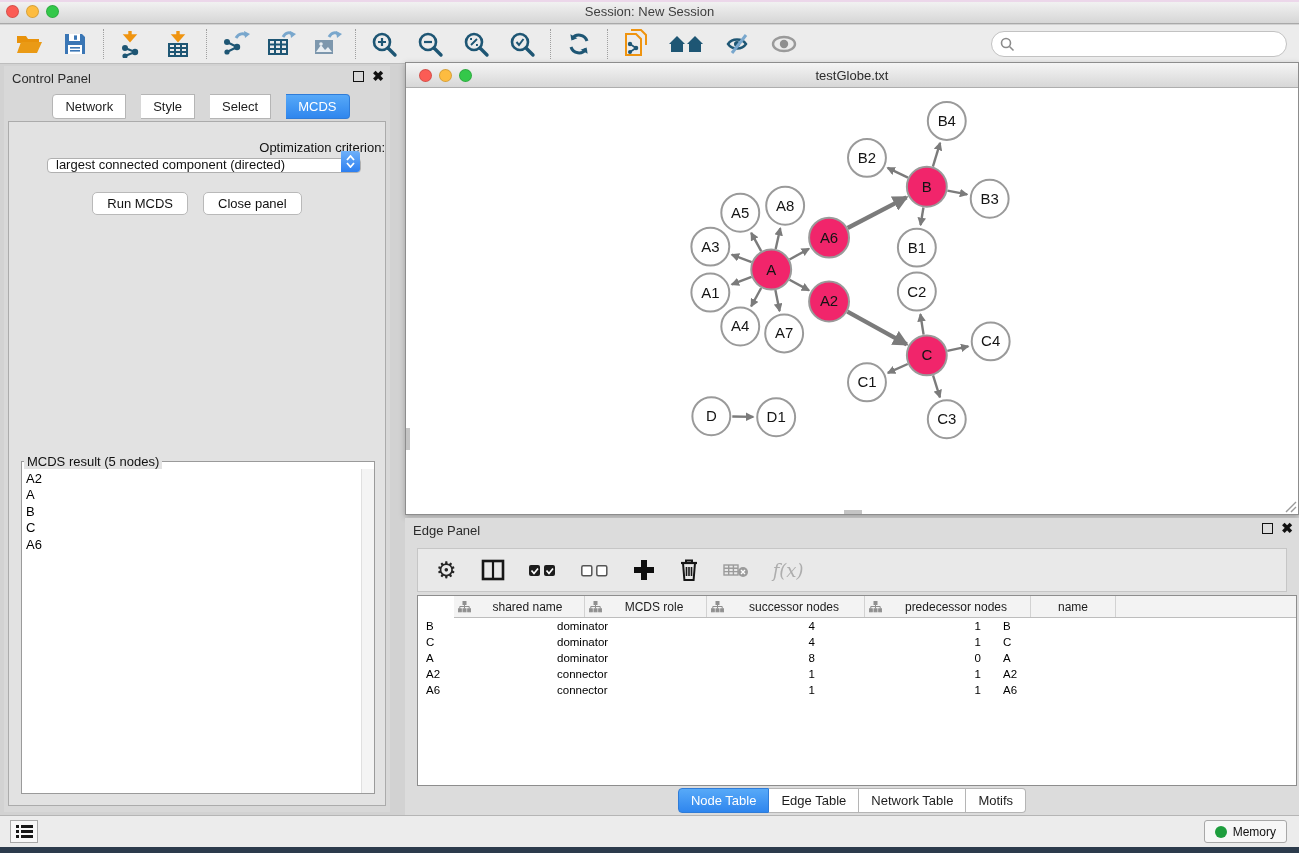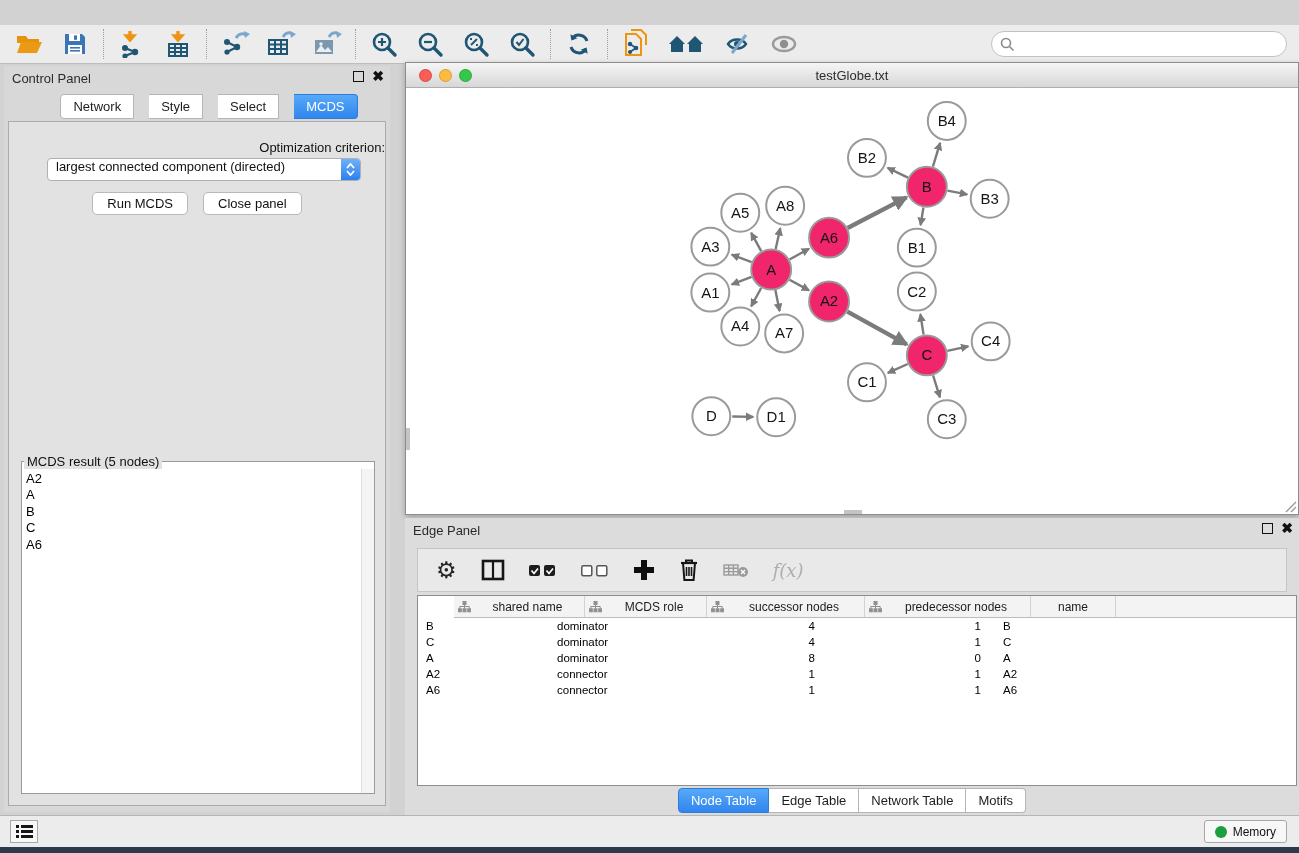--- a/index.html
+++ b/index.html
@@ -26,31 +26,31 @@
   .search-wrap input { border:none; outline:none; flex:1; font-size:13px; background:transparent; margin-left:5px; }
 
   
   .panel-header { position:relative; height:24px; font-size:13px; color:#2b2b2b; padding:5px 0 0 8px; }
   .ph-icons { position:absolute; right:6px; top:5px; display:flex; gap:8px; align-items:center; }
   .float-box { width:11px; height:11px; border:1.5px solid #111; }
   .close-x { font-size:14px; font-weight:bold; color:#111; line-height:11px; }
 
   
   .control-panel { position:absolute; left:4px; top:66px; width:386px; height:746px; background:#d8d8d8; }
-  .cp-tabs { position:absolute; left:12px; top:28px; width:100%; display:flex; justify-content:center;gap:15px; }
+  .cp-tabs { position:absolute; left:4px; top:28px; width:100%; display:flex; justify-content:center;gap:15px; }
   .tab { font-size:13px; padding:4px 12px; background:#fff; border:1px solid #b5b5b5; border-left:none;
     color:#1d1d1d; cursor:pointer; }
   .tab:first-child { border-left:1px solid #b5b5b5; border-radius:4px 0 0 4px; }
   .tab:last-child { border-radius:0 4px 4px 0; }
   .tab.active { background:linear-gradient(#57a9f8,#2f86ee); color:#fff; border-color:#2f7cd8; }
   .cp-content { position:absolute; left:4px; top:55px; width:378px; height:685px;
     background:#e2e2e2; border:1px solid #ababab; }
   .opt-label { text-align:right; font-size:13px; color:#111; margin-top:18px; }
-  .dropdown { position:absolute; left:38px; top:36px; width:314px; height:23px; background:#fff;
-    border:1px solid #b0b0b0; border-radius:4px; display:flex; align-items:flex-start; cursor:pointer; }
+  .dropdown { position:absolute; left:38px; top:36px; width:314px; height:15px; background:#fff;
+    border:1px solid #b0b0b0; border-radius:4px; display:flex; align-items:flex-end; cursor:pointer; }
   .dropdown .dd-text { flex:1; font-size:13px; color:#111; padding-left:8px; white-space:nowrap; overflow:hidden; }
   .dd-stepper { width:19px; height:21px; background:linear-gradient(#6fb1f9,#2d7ff0); border-radius:0 3px 3px 0;
     display:flex; flex-direction:column; align-items:center; justify-content:center; gap:1px; }
   .btn-row { position:absolute; left:0; top:70px; width:100%; display:flex; justify-content:center; gap:15px; }
   .btn { background:#fff; border:1px solid #b9b9b9; border-radius:5px; font-size:13px; color:#111;
     padding:3px 14px; height:23px; cursor:pointer; font-family:"Liberation Sans",sans-serif; }
   .result-box { position:absolute; left:12px; top:332px; width:354px; height:340px; background:#fff;
     border:1px solid #9a9a9a; }
   .result-box legend { font-size:13px; color:#111; padding:0 3px; margin-left:2px; background:#e2e2e2; }
   .result-list { position:absolute; left:0; top:2px; right:13px; bottom:0; font-size:13px; color:#000; }
@@ -93,20 +93,28 @@
   .memory-btn { position:absolute; right:12px; top:4px; height:23px; background:#f7f7f7; border:1px solid #a8a8a8;
     border-radius:3px; display:flex; align-items:center; gap:6px; padding:0 10px; font-size:12px; color:#111; cursor:pointer; }
   .mem-dot { width:12px; height:12px; border-radius:50%; background:#1e9e3e; }
   .desktop-strip { position:absolute; left:0; top:847px; width:100%; height:6px; background:#2c3b4c; }
 </style>
 </head>
 <body>
 
 <div class="app">
 
+  <div class="titlebar">
+    <div class="tl-dots">
+      <div class="dot red"></div>
+      <div class="dot yellow"></div>
+      <div class="dot green"></div>
+    </div>
+    <div class="title-text">Session: New Session</div>
+  </div>
 
   <div class="toolbar">
     <div class="tb-group" style="padding-left:4px;">
       <span class="tb-icon">
         <svg width="28" height="24" viewBox="0 0 28 24">
             <path d="M2 4h9l2 3h11v4H2z" fill="#e8920b"></path>
             <path d="M2 21l4-11h21l-5 11z" fill="#ea9a15"></path>
           </svg>
       </span>
       <span class="tb-icon">

